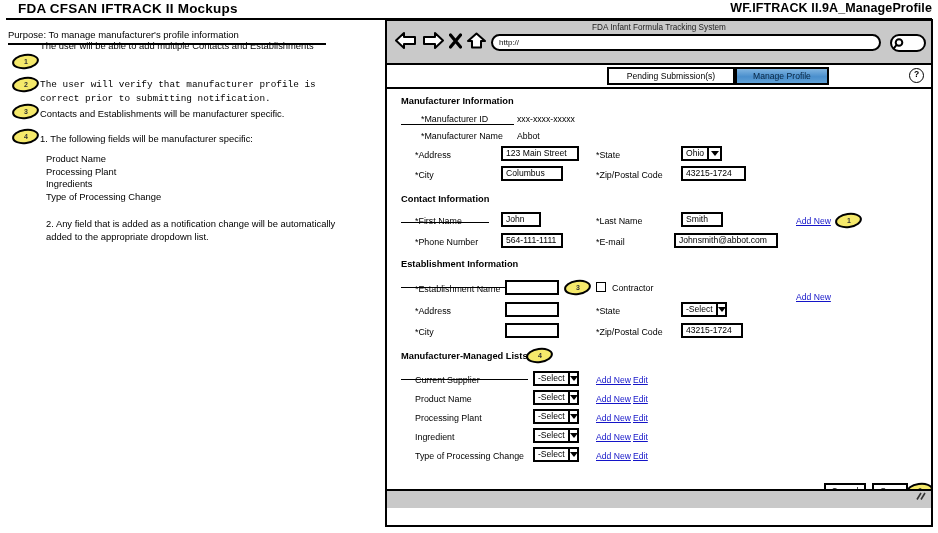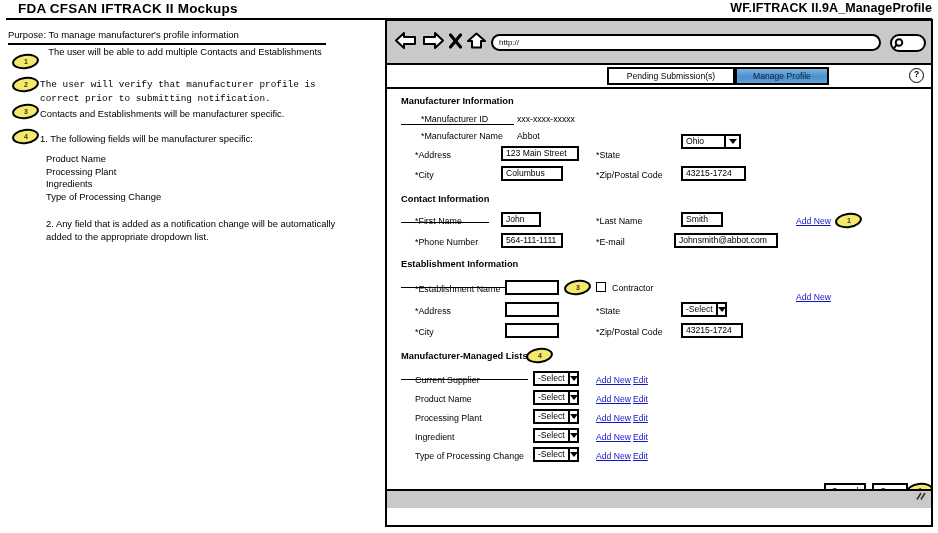--- a/index.html
+++ b/index.html
@@ -145,21 +145,21 @@
 <div class="page-title">FDA CFSAN IFTRACK II Mockups</div>
 <div class="page-code">WF.IFTRACK II.9A_ManageProfile</div>
 <div class="title-rule"></div>
 
 <div class="purpose">Purpose: To manage manufacturer's profile information</div>
 <div class="purpose-rule"></div>
 
 <div class="callout" style="left:12px;top:54px;">
   <span>1</span>
 </div>
-<div class="note" style="left:40px;top:45px;text-align:center;">The user will be able to add multiple Contacts and Establishments</div>
+<div class="note" style="left:40px;top:39px;">The user will be able to add multiple Contacts and Establishments</div>
 
 <div class="callout" style="left:12px;top:77px;">
   <span>2</span>
 </div>
 <div class="note" style="left:40px;top:78px;font-family:Liberation Mono, monospace;">The user will verify that manufacturer profile is correct prior to submitting notification.</div>
 
 <div class="callout" style="left:12px;top:104px;">
   <span>3</span>
 </div>
 <div class="note" style="left:40px;top:107px;">Contacts and Establishments will be manufacturer specific.</div>
@@ -173,20 +173,21 @@
   <div>Product Name</div>
   <div>Processing Plant</div>
   <div>Ingredients</div>
   <div>Type of Processing Change</div>
 </div>
 <div class="note" style="left:46px;top:217px;line-height:13px;">2. Any field that is added as a notification change will be automatically added to the appropriate dropdown list.</div>
 
 <div class="browser">
 
   <div class="chrome">
+    <div class="chrome-title">FDA Infant Formula Tracking System</div>
     <div class="nav-icons">
       <span>
         <svg width="22" height="17" viewBox="0 0 22 17">
             <path d="M9 1 L1 8.5 L9 16 L9 12 L20 12 L20 5 L9 5 Z" fill="#fff" stroke="#000" stroke-width="2" stroke-linejoin="round"></path>
           </svg>
       </span>
       <span>
         <svg width="22" height="17" viewBox="0 0 22 17">
             <path d="M13 1 L21 8.5 L13 16 L13 12 L2 12 L2 5 L13 5 Z" fill="#fff" stroke="#000" stroke-width="2" stroke-linejoin="round"></path>
           </svg>
@@ -224,21 +225,21 @@
 
     <div class="sect-head" style="left:14px;top:7px;">Manufacturer Information</div>
     <div class="lbl" style="left:34px;top:25px;">*Manufacturer ID</div>
     <div class="val" style="left:130px;top:25px;">xxx-xxxx-xxxxx</div>
     <div class="lbl" style="left:34px;top:42px;">*Manufacturer Name</div>
     <div class="val" style="left:130px;top:42px;">Abbot</div>
 
     <div class="lbl" style="left:28px;top:61px;">*Address</div>
     <div class="tb" style="left:114px;top:57px;width:78px;">123 Main Street</div>
     <div class="lbl" style="left:209px;top:61px;">*State</div>
-    <div class="sel" style="left:294px;top:45px;width:60px;">
+    <div class="sel" style="left:294px;top:57px;width:41px;">
       <div class="selv">Ohio</div>
       <div class="arw">
           <i></i>
         </div>
     </div>
 
     <div class="lbl" style="left:28px;top:81px;">*City</div>
     <div class="tb" style="left:114px;top:77px;width:62px;">Columbus</div>
     <div class="lbl" style="left:209px;top:81px;">*Zip/Postal Code</div>
     <div class="tb" style="left:294px;top:77px;width:65px;">43215-1724</div>

